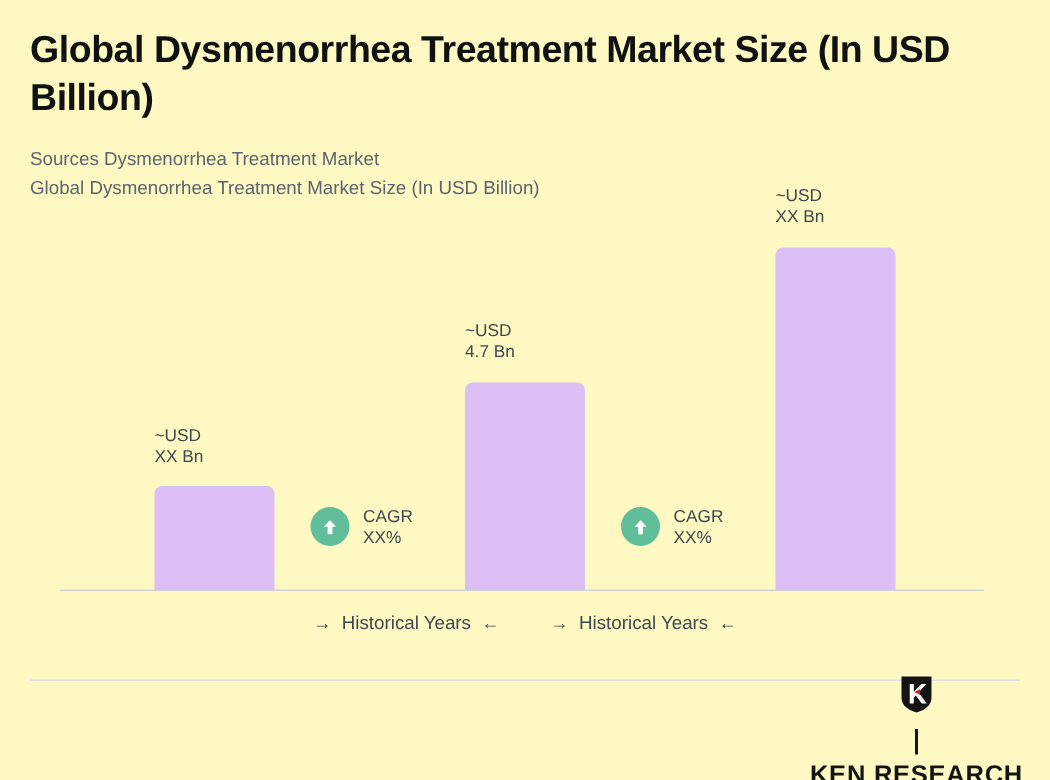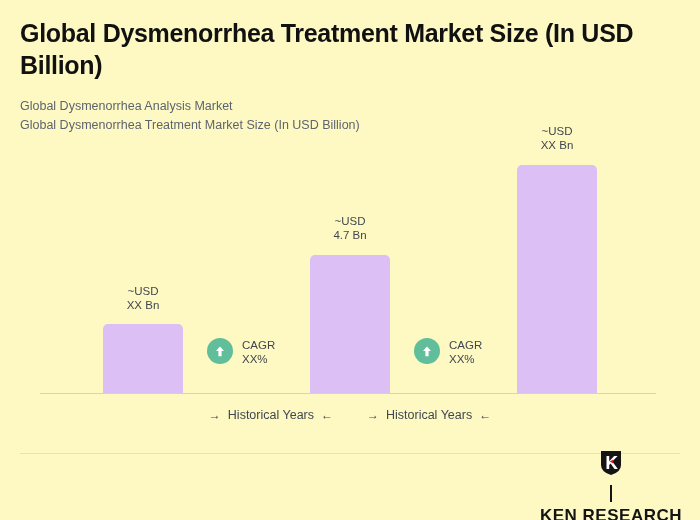--- a/index.html
+++ b/index.html
@@ -50,21 +50,20 @@
     width: 700px;
     height: 400px;
   }
   .bar {
     position: absolute;
     background: #dcbff5;
     border-radius: 5px 5px 0 0;
   }
   .bar-label {
     position: absolute;
-    text-align: center;
     font-size: 11.5px;
     line-height: 1.25;
     color: #40474f;
     white-space: nowrap;
   }
   #axis-line {
     position: absolute;
     left: 40px;
     top: 393px;
     width: 616px;
@@ -152,21 +151,21 @@
   }
 </style>
 </head>
 <body>
 
 <div id="page">
 
   <div id="title">Global Dysmenorrhea Treatment Market Size (In USD Billion)</div>
 
   <div id="subtitles">
-    <div>Global Dysmenorrhea Analysis Market</div>
+    <div>Sources Dysmenorrhea Treatment Market</div>
     <div>Global Dysmenorrhea Treatment Market Size (In USD Billion)</div>
   </div>
 
   <div id="plot">
 
     <div class="bar-label" style="left:103px; top:284px; width:80px;">
       <div>~USD</div>
       <div>XX Bn</div>
     </div>
     <div class="bar" style="left:103px; top:324px; width:80px; height:70px;"></div>

